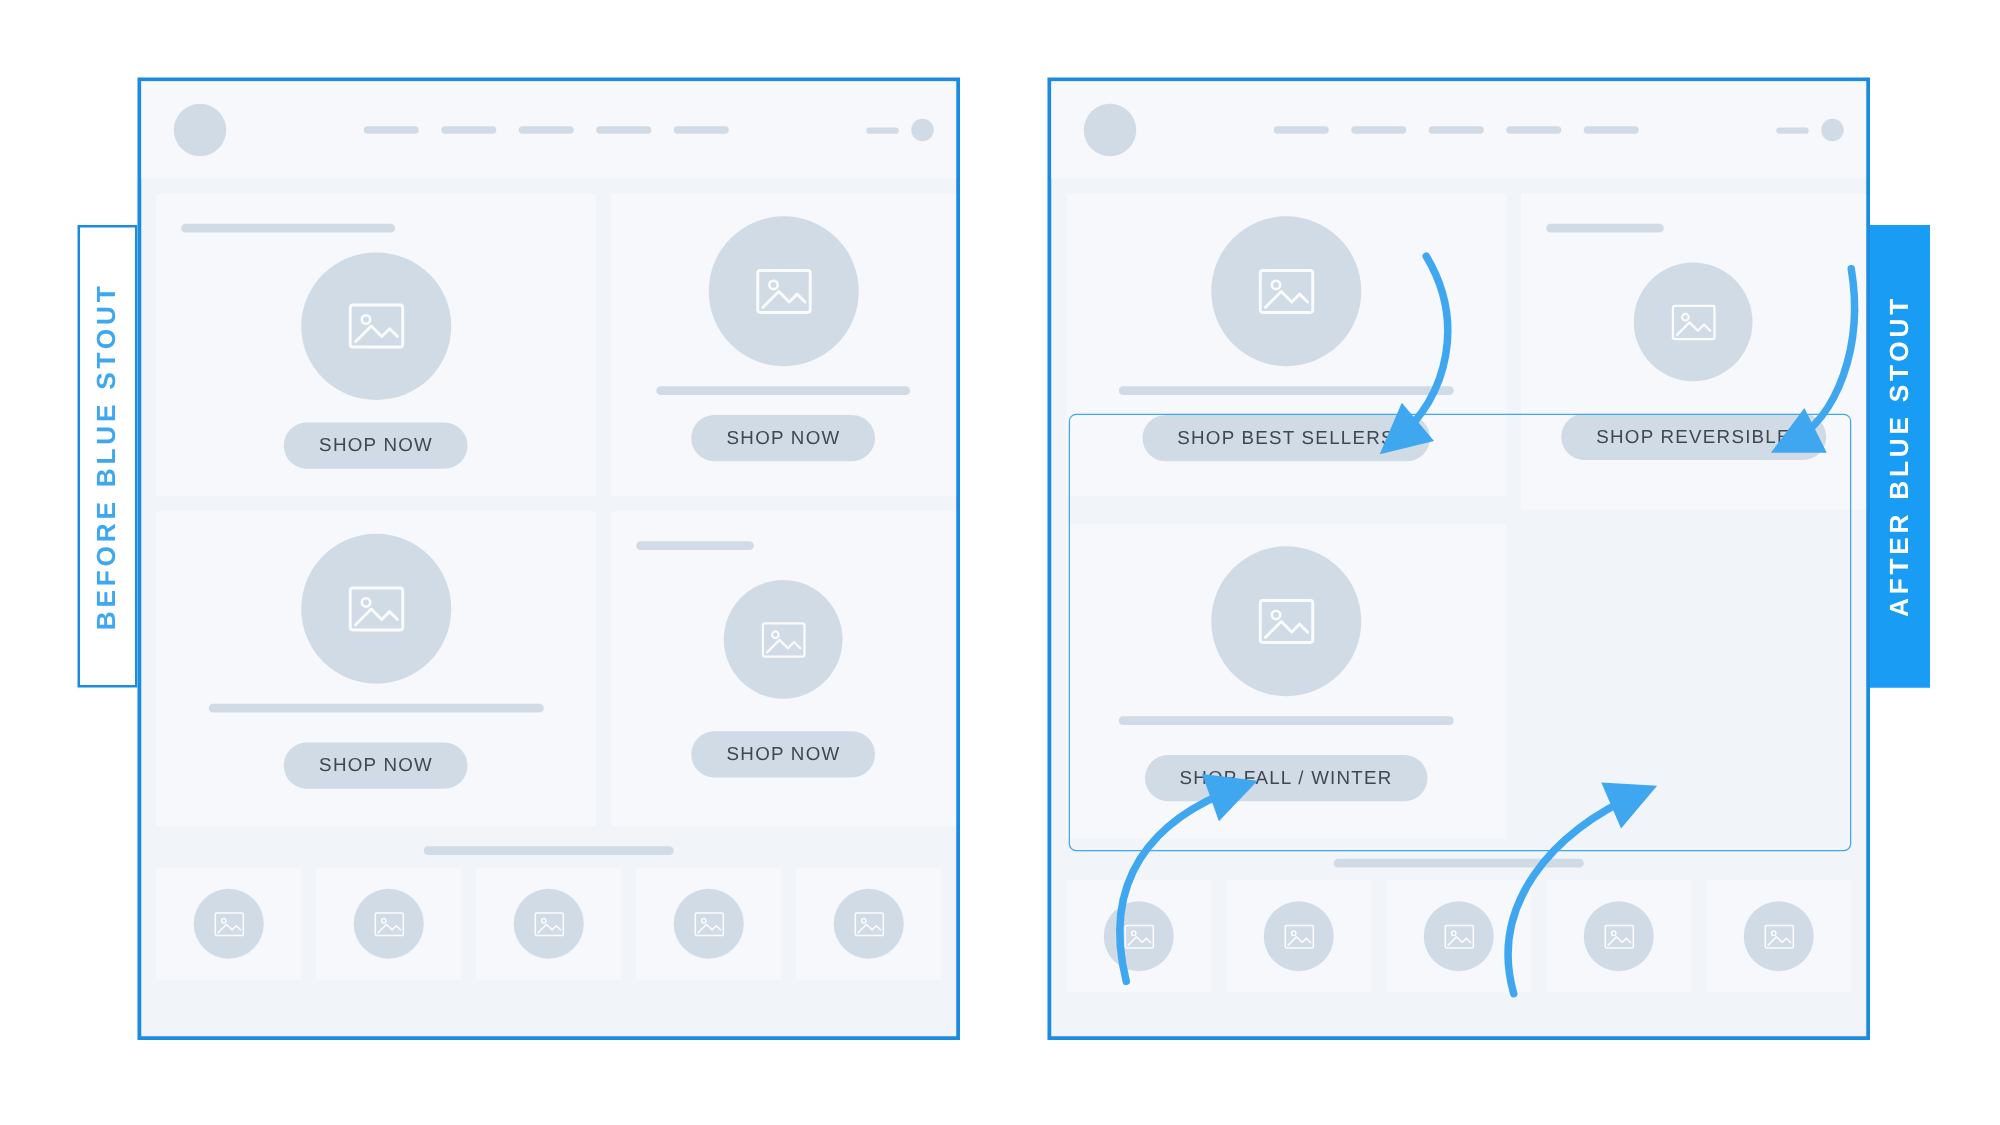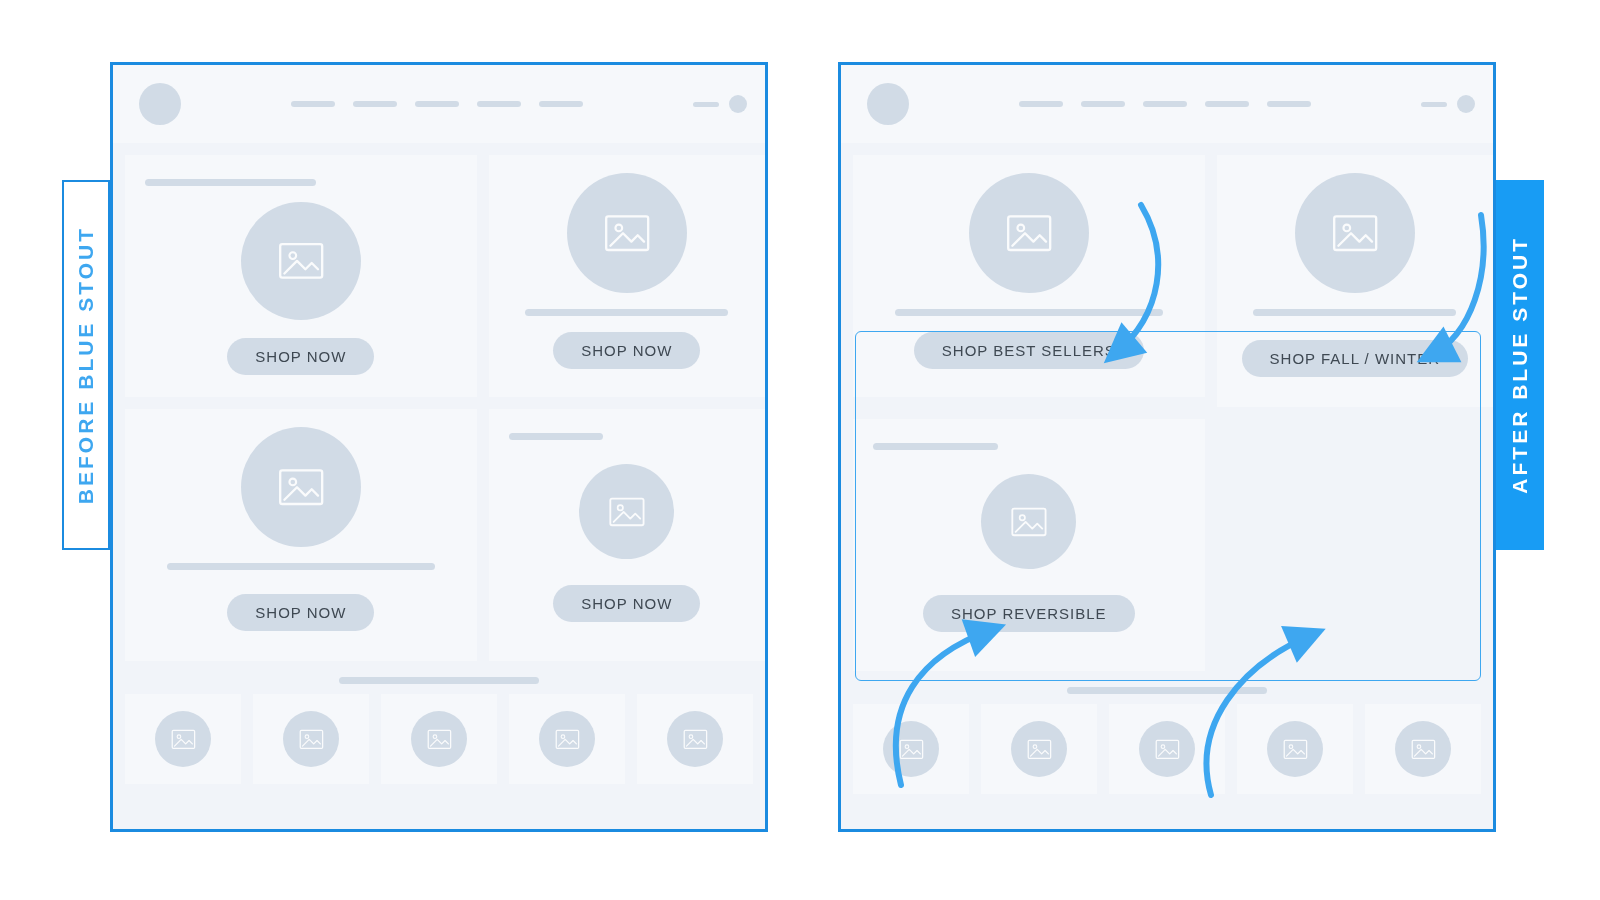--- a/index.html
+++ b/index.html
@@ -290,39 +290,39 @@
       <div class="imgc big">
           <svg viewBox="0 0 48 44">
             <use href="#imgicon"></use>
           </svg>
         </div>
       <div class="line-lg"></div>
       <div style="height:10px"></div>
       <div class="btn">SHOP BEST SELLERS</div>
     </div>
     <div class="card" style="height:252px">
+      <div class="line-sm" style="width:40%"></div>
+      <div style="height:8px"></div>
+      <div class="imgc med">
+          <svg viewBox="0 0 48 44">
+            <use href="#imgicon"></use>
+          </svg>
+        </div>
+      <div style="height:26px"></div>
+      <div class="btn">SHOP REVERSIBLE</div>
+    </div>
+    <div class="card" style="height:252px">
       <div class="imgc big">
           <svg viewBox="0 0 48 44">
             <use href="#imgicon"></use>
           </svg>
         </div>
       <div class="line-lg"></div>
       <div style="height:18px"></div>
       <div class="btn">SHOP FALL / WINTER</div>
-    </div>
-    <div class="card" style="height:252px">
-      <div class="line-sm" style="width:40%"></div>
-      <div style="height:8px"></div>
-      <div class="imgc med">
-          <svg viewBox="0 0 48 44">
-            <use href="#imgicon"></use>
-          </svg>
-        </div>
-      <div style="height:26px"></div>
-      <div class="btn">SHOP REVERSIBLE</div>
     </div>
   </div>
 
   <div class="strip-line"></div>
   <div class="thumbs">
     <div class="t">
         <div class="imgc">
           <svg viewBox="0 0 48 44">
             <use href="#imgicon"></use>
           </svg>

